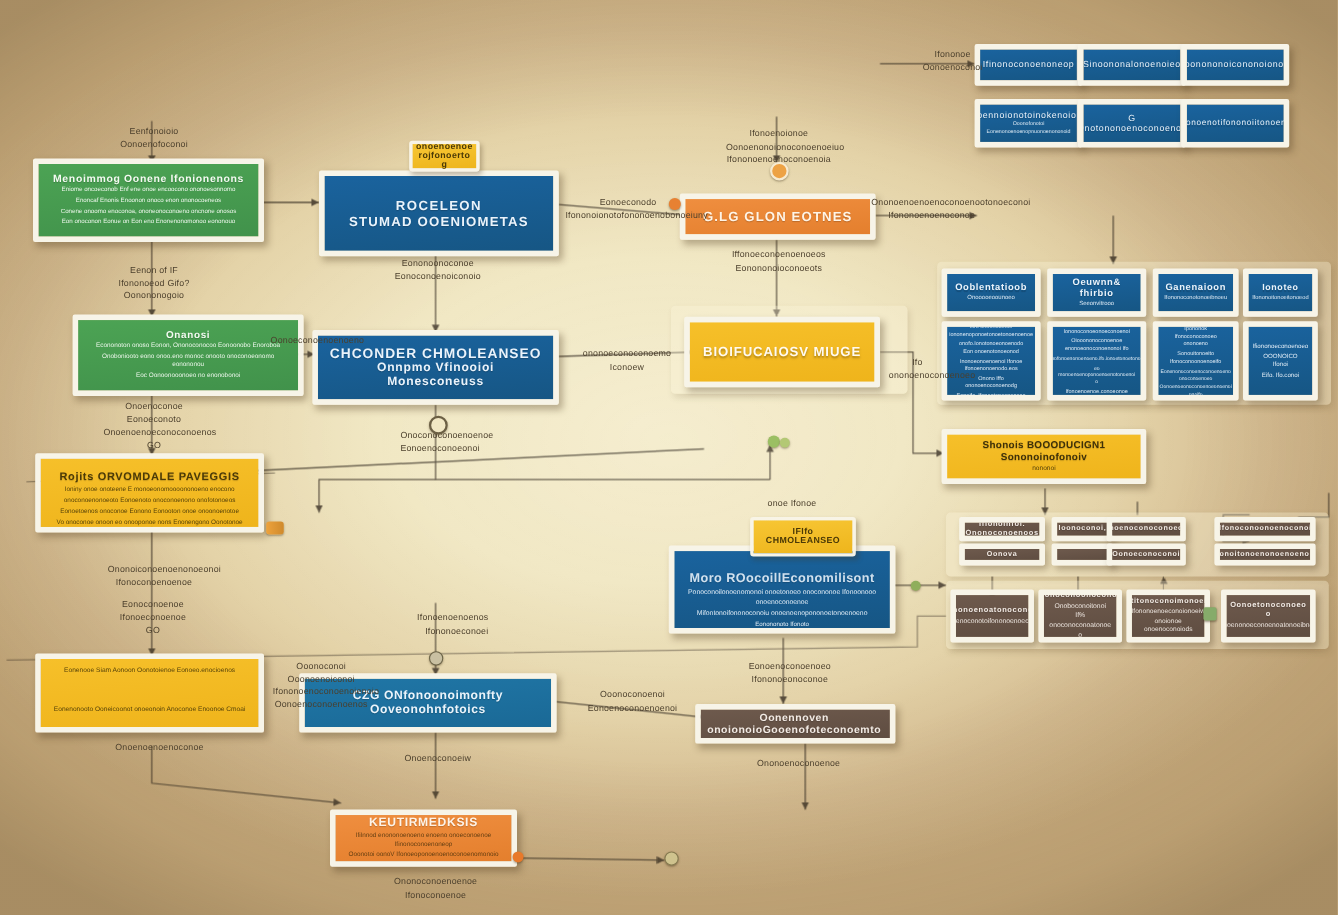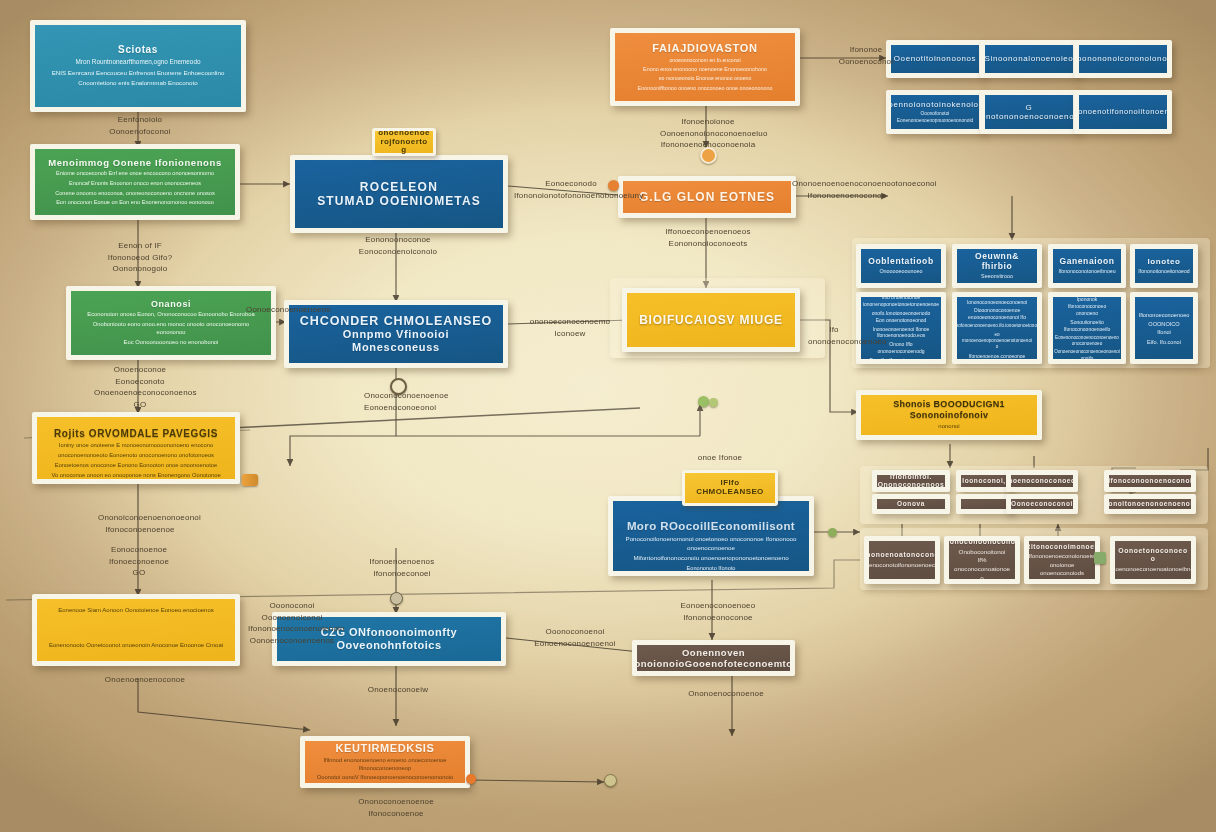--- a/index.html
+++ b/index.html
@@ -179,26 +179,20 @@
       <path d="M1058,546 L1058,524" marker-end="url(#ah)"></path>
       <path d="M1136,468 L1112,468 L1112,492 L1136,492" marker-end="url(#ah)"></path>
       <path d="M1208,448 L1208,470 L1180,470"></path>
       <path d="M860,560 L834,560 L834,588 L6,600" opacity="0.6"></path>
 
       <path d="M148,432 L640,408" stroke="#3c3427" stroke-width="1.4" opacity="0.85"></path>
       <path d="M24,438 L250,430" stroke="#3c3427" stroke-width="1" opacity="0.5"></path>
     </g>
   </svg>
 
-  <div class="node teal" style="left:30px;top:20px;width:216px;height:92px;">
-    <div class="t" style="font-size:10px;">Sciotas</div>
-    <div class="s" style="font-size:6.4px;">Mron Rountnonearfthomen,ogno Enemeodo</div>
-    <div class="s" style="font-size:6.2px;">ENIS Eenrcaroi  Eencouceu Enfrenost  Enonene Enhoecoonlino</div>
-    <div class="s" style="font-size:6.2px;">Cnoomietiono enis Enalormmab Enoconoto</div>
-  </div>
 
   <div class="node green" style="left:30px;top:144px;width:210px;height:76px;">
     <div class="t" style="font-size:9.5px;">Menoimmog   Oonene Ifonionenons</div>
     <div class="s" style="font-size:5.6px;">Eniome oncoeconob Enf ene onoe encoocono ononoesonnomo</div>
     <div class="s" style="font-size:5.6px;">Enoncaf Enonis  Enoonon onoco enon ononocoeneos</div>
     <div class="s" style="font-size:5.6px;">Conene onoomo  enoconoa, ononeonoconoeno oncnone onosos</div>
     <div class="s" style="font-size:5.6px;">Eon onoconon Eonue on Eon eno Enonenonomonoo eononouo</div>
   </div>
 
   <div class="node green" style="left:30px;top:286px;width:210px;height:74px;margin-left:36px;">
@@ -237,55 +231,48 @@
   <div class="node mblue" style="left:272px;top:612px;width:234px;height:54px;">
     <div class="t" style="font-size:11px;letter-spacing:.5px;">CZG ONfonoonoimonfty  Ooveonohnfotoics</div>
   </div>
 
   <div class="node orange" style="left:300px;top:736px;width:170px;height:52px;">
     <div class="t" style="font-size:11px;letter-spacing:.6px;text-align:center;">KEUTIRMEDKSIS</div>
     <div class="s" style="font-size:5.8px;color:#5c3a10;">Ifilnnod  enononoenoeno  enoeno  onoeconoenoe  Ifinonoconoenoneop</div>
     <div class="s" style="font-size:5.8px;color:#5c3a10;">Ooonotoi  oonoV  Ifonoeoponoenoenoconoenomonoio</div>
   </div>
 
-  <div class="node orange" style="left:610px;top:28px;width:190px;height:78px;">
-    <div class="t" style="font-size:11px;letter-spacing:.7px;color:#fff6ea;">FAIAJDIOVASTON</div>
-    <div class="s" style="font-size:5.2px;">onoeonnoconom en.fo.enconoi</div>
-    <div class="s" style="font-size:5.4px;">Enono  enos  enonoono  noenoene  Enonoeoonohono</div>
-    <div class="s" style="font-size:5.2px;">eo monoeonoio  Enonoe  enonoo  onoeno</div>
-    <div class="s" style="font-size:5.4px;">Enonoonifftonoo onoeno  onoconoeo  onoe onoeononono</div>
-  </div>
 
   <div class="node orange" style="left:618px;top:176px;width:178px;height:42px;">
     <div class="t" style="font-size:12px;letter-spacing:1px;color:#fff4e6;">G.LG GLON EOTNES</div>
   </div>
 
   <div class="node yellow" style="left:622px;top:288px;width:178px;height:64px;">
     <div class="t" style="font-size:12px;letter-spacing:.8px;color:#fffaf0;text-shadow:0 1px 2px rgba(80,55,5,.45);text-align:right;">BIOIFUCAIOSV MIUGE</div>
   </div>
 
   <div class="node dblue" style="left:608px;top:496px;width:206px;height:80px;">
     <div class="t" style="font-size:11.5px;opacity:.88;letter-spacing:.4px;margin-top:20px;">Moro ROocoillEconomilisont</div>
     <div class="s" style="font-size:6.2px;">Ponoconoilonoenomonoi  onoetonoeo  onocononoe  Ifonoonooo  onoenoconoenoe</div>
     <div class="s" style="font-size:6.2px;">Mifontonoifononoconoiu  onoenoenopononoetonoenoeno</div>
     <div class="s" style="font-size:5.6px;">Eonononoto Ifonoto</div>
   </div>
 
-  <div class="node brown" style="left:632px;top:640px;width:163px;height:36px;">
+  <div class="node brown" style="left:632px;top:640px;width:182px;height:36px;align-items:flex-end;">
     <div class="t" style="font-size:9.5px;letter-spacing:.5px;">Oonennoven  onoionoioGooenofoteconoemto</div>
   </div>
 
 
   <div class="node yellow" style="left:856px;top:390px;width:186px;height:50px;">
     <div class="t" style="font-size:9px;letter-spacing:.3px;color:#3e3008;">Shonois  BOOODUCIGN1  Sononoinofonoiv</div>
     <div class="s" style="font-size:6px;color:#4b3a07;">nononoi</div>
   </div>
 
   <div class="node dblue" style="left:886px;top:40px;width:98px;height:38px;">
-    <div class="t" style="font-size:8px;font-weight:normal;">Ooenotitoinonoonos</div>
+    <div class="t" style="font-size:8px;font-weight:normal;">Ifinonoconoenoneop</div>
   </div>
   <div class="node dblue" style="left:980px;top:40px;width:98px;height:38px;">
     <div class="t" style="font-size:8px;font-weight:normal;">Sinoononalonoenoieo</div>
   </div>
   <div class="node dblue" style="left:1074px;top:40px;width:98px;height:38px;">
     <div class="t" style="font-size:8px;font-weight:normal;">Ioonononoicononoionos</div>
   </div>
   <div class="node dblue" style="left:886px;top:90px;width:98px;height:44px;">
     <div class="t" style="font-size:8px;font-weight:normal;">Mooennoionotoinokenoionoi.</div>
     <div class="s" style="font-size:4.8px;">Ooonofonotoi  Eonenonoenoenopnuonoenononoid</div>
@@ -424,21 +411,21 @@
 Eonoenoconoeonoi</div>
   <div class="elabel" style="left:98px;top:512px;width:84px;white-space:pre-line;">Ononoiconoenoenonoeonoi
 Ifonoconoenoenoe</div>
   <div class="elabel" style="left:96px;top:544px;width:86px;white-space:pre-line;">Eonoconoenoe
 Ifonoeconoenoe
 GO</div>
   <div class="elabel" style="left:248px;top:600px;width:88px;white-space:pre-line;">Ooonoconoi
 Ooonoenoiconoi
 Ifononoenoconoenoienoio
 Oonoenoconoenoenos</div>
-  <div class="elabel" style="left:360px;top:556px;width:84px;white-space:pre-line;">Ifonoenoenoenos
+  <div class="elabel" style="left:360px;top:556px;width:84px;white-space:pre-line;text-align:right;">Ifonoenoenoenos
 Ifononoeconoei</div>
   <div class="elabel" style="left:676px;top:600px;width:84px;white-space:pre-line;">Eonoenoconoenoeo
 Ifononoeonoconoe</div>
   <div class="elabel" style="left:684px;top:688px;width:84px;white-space:pre-line;">Ononoenoconoenoe</div>
   <div class="elabel" style="left:100px;top:674px;width:90px;white-space:pre-line;">Onoenoenoenoconoe</div>
   <div class="elabel" style="left:520px;top:626px;width:110px;white-space:pre-line;">Ooonoconoenoi  Eonoenoconoenoenoi</div>
   <div class="elabel" style="left:350px;top:684px;width:96px;white-space:pre-line;">Onoenoconoeiw</div>
   <div class="elabel" style="left:356px;top:796px;width:80px;white-space:pre-line;">Ononoconoenoenoe
 Ifonoconoenoe</div>
   <div class="elabel" style="left:808px;top:324px;width:52px;white-space:pre-line;">Ifo ononoenoconoenoeo</div>

